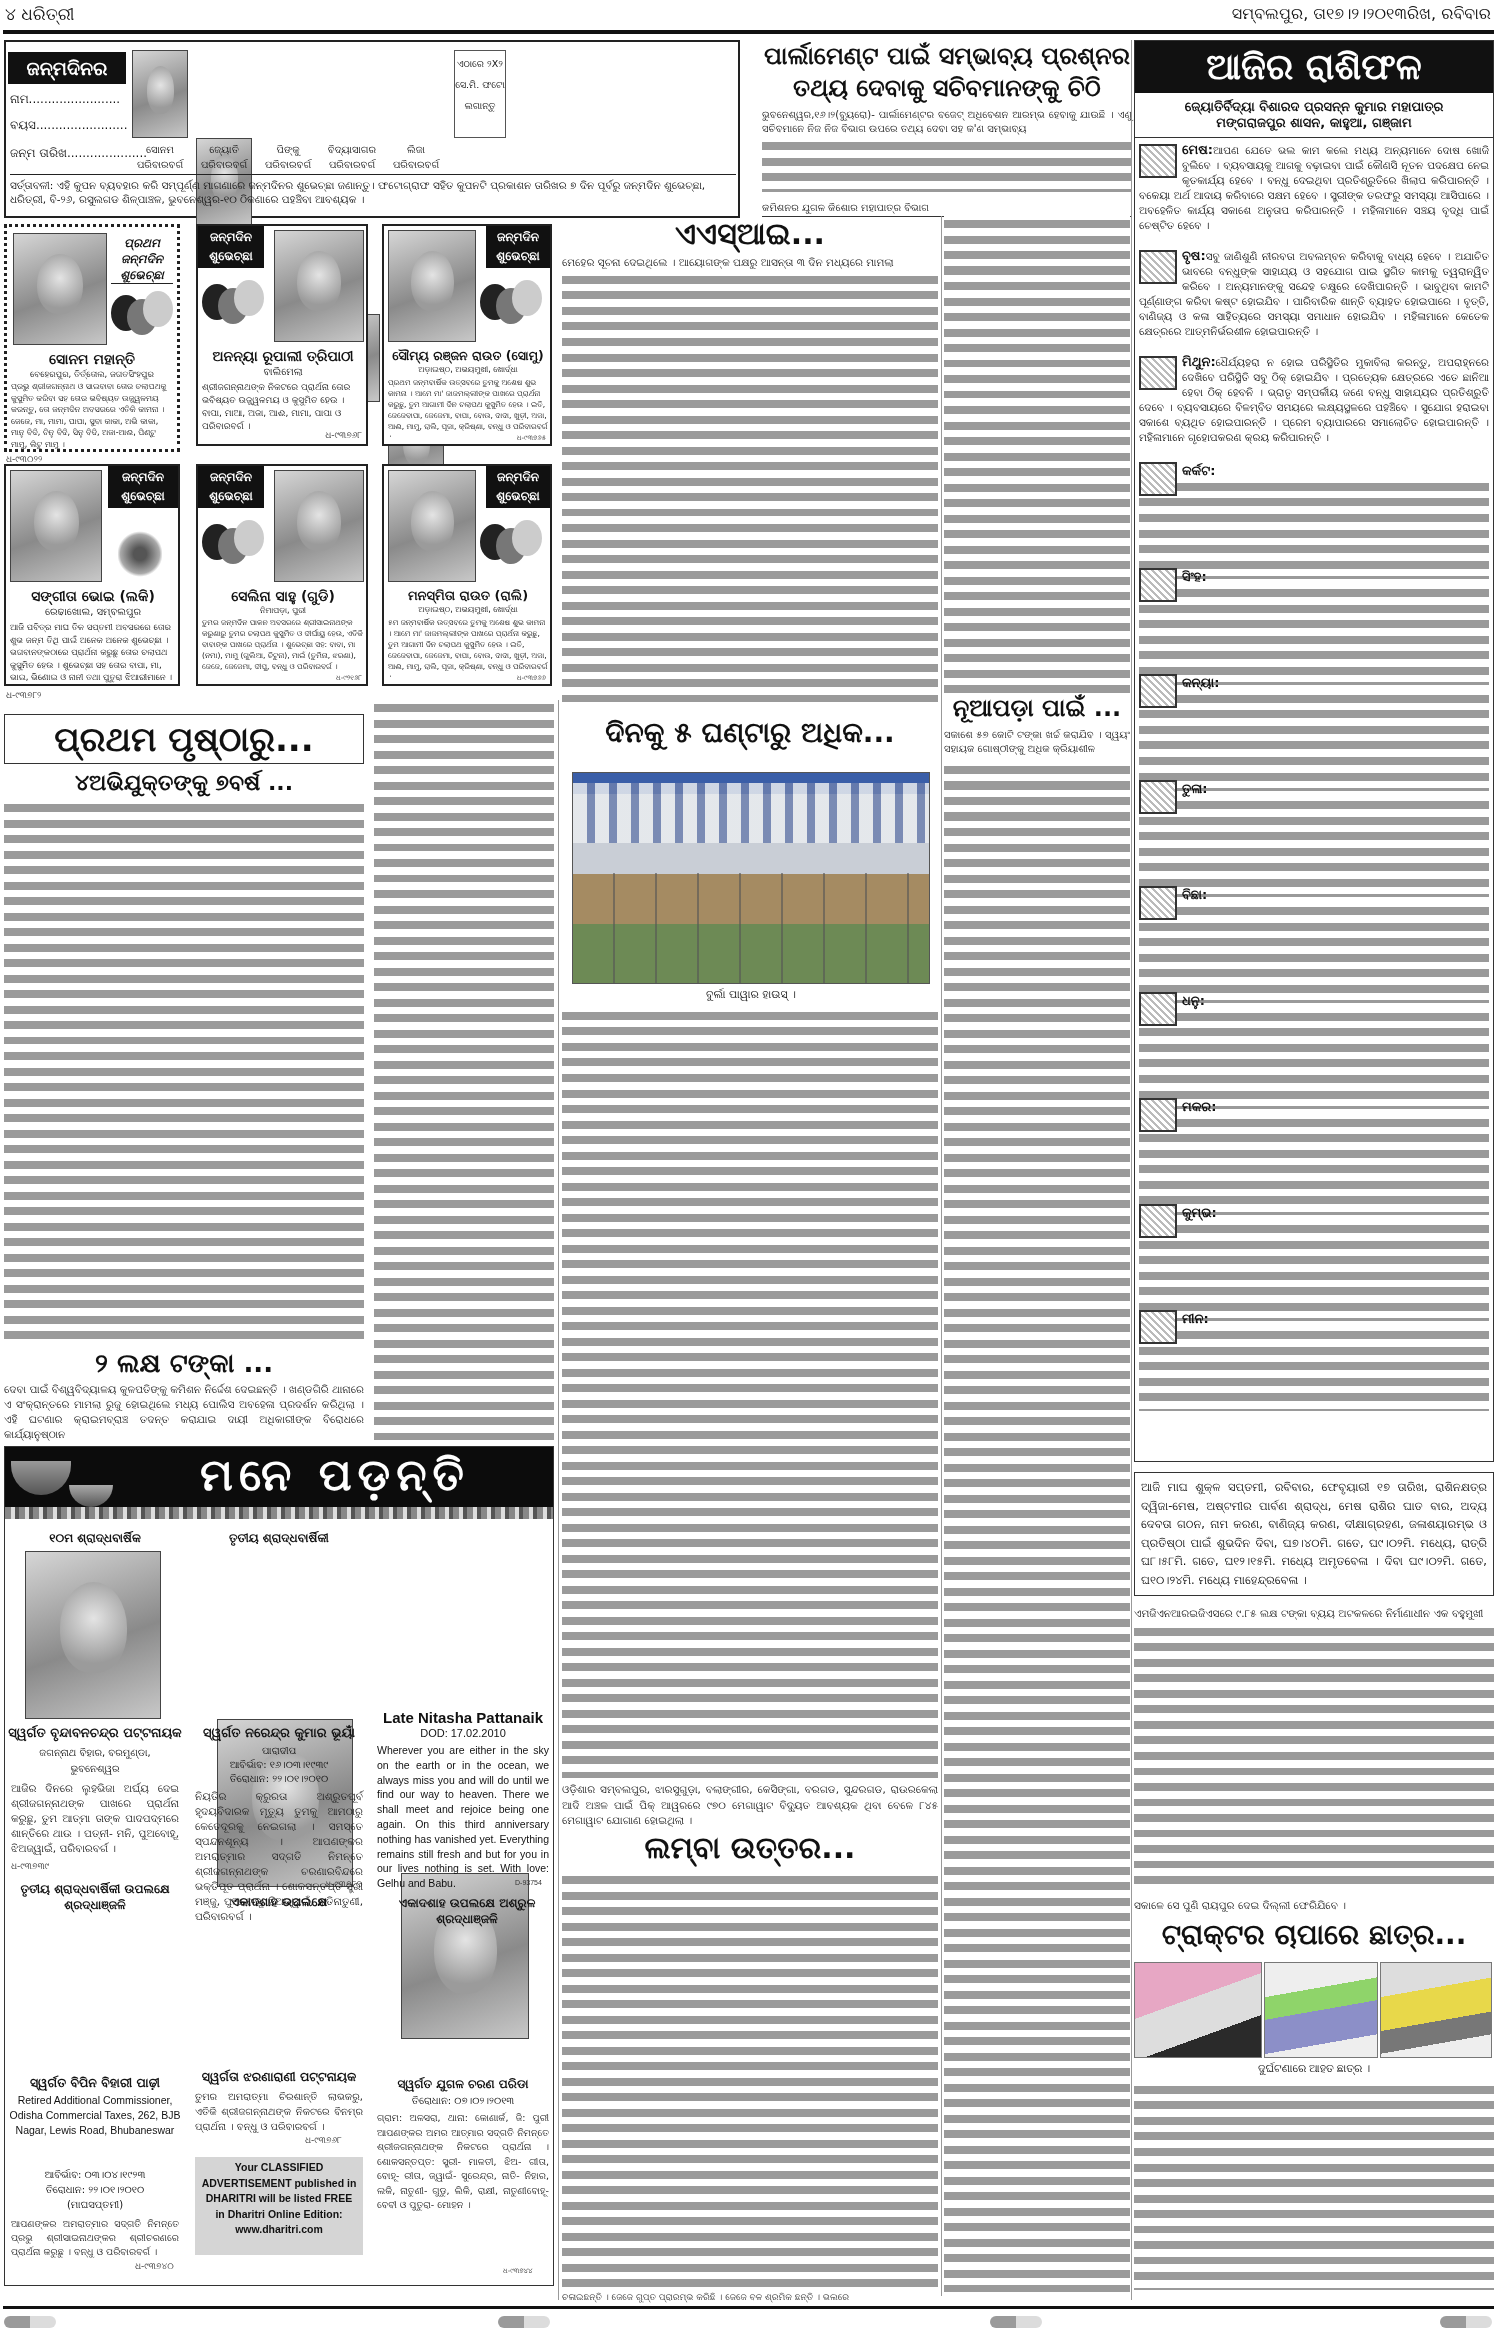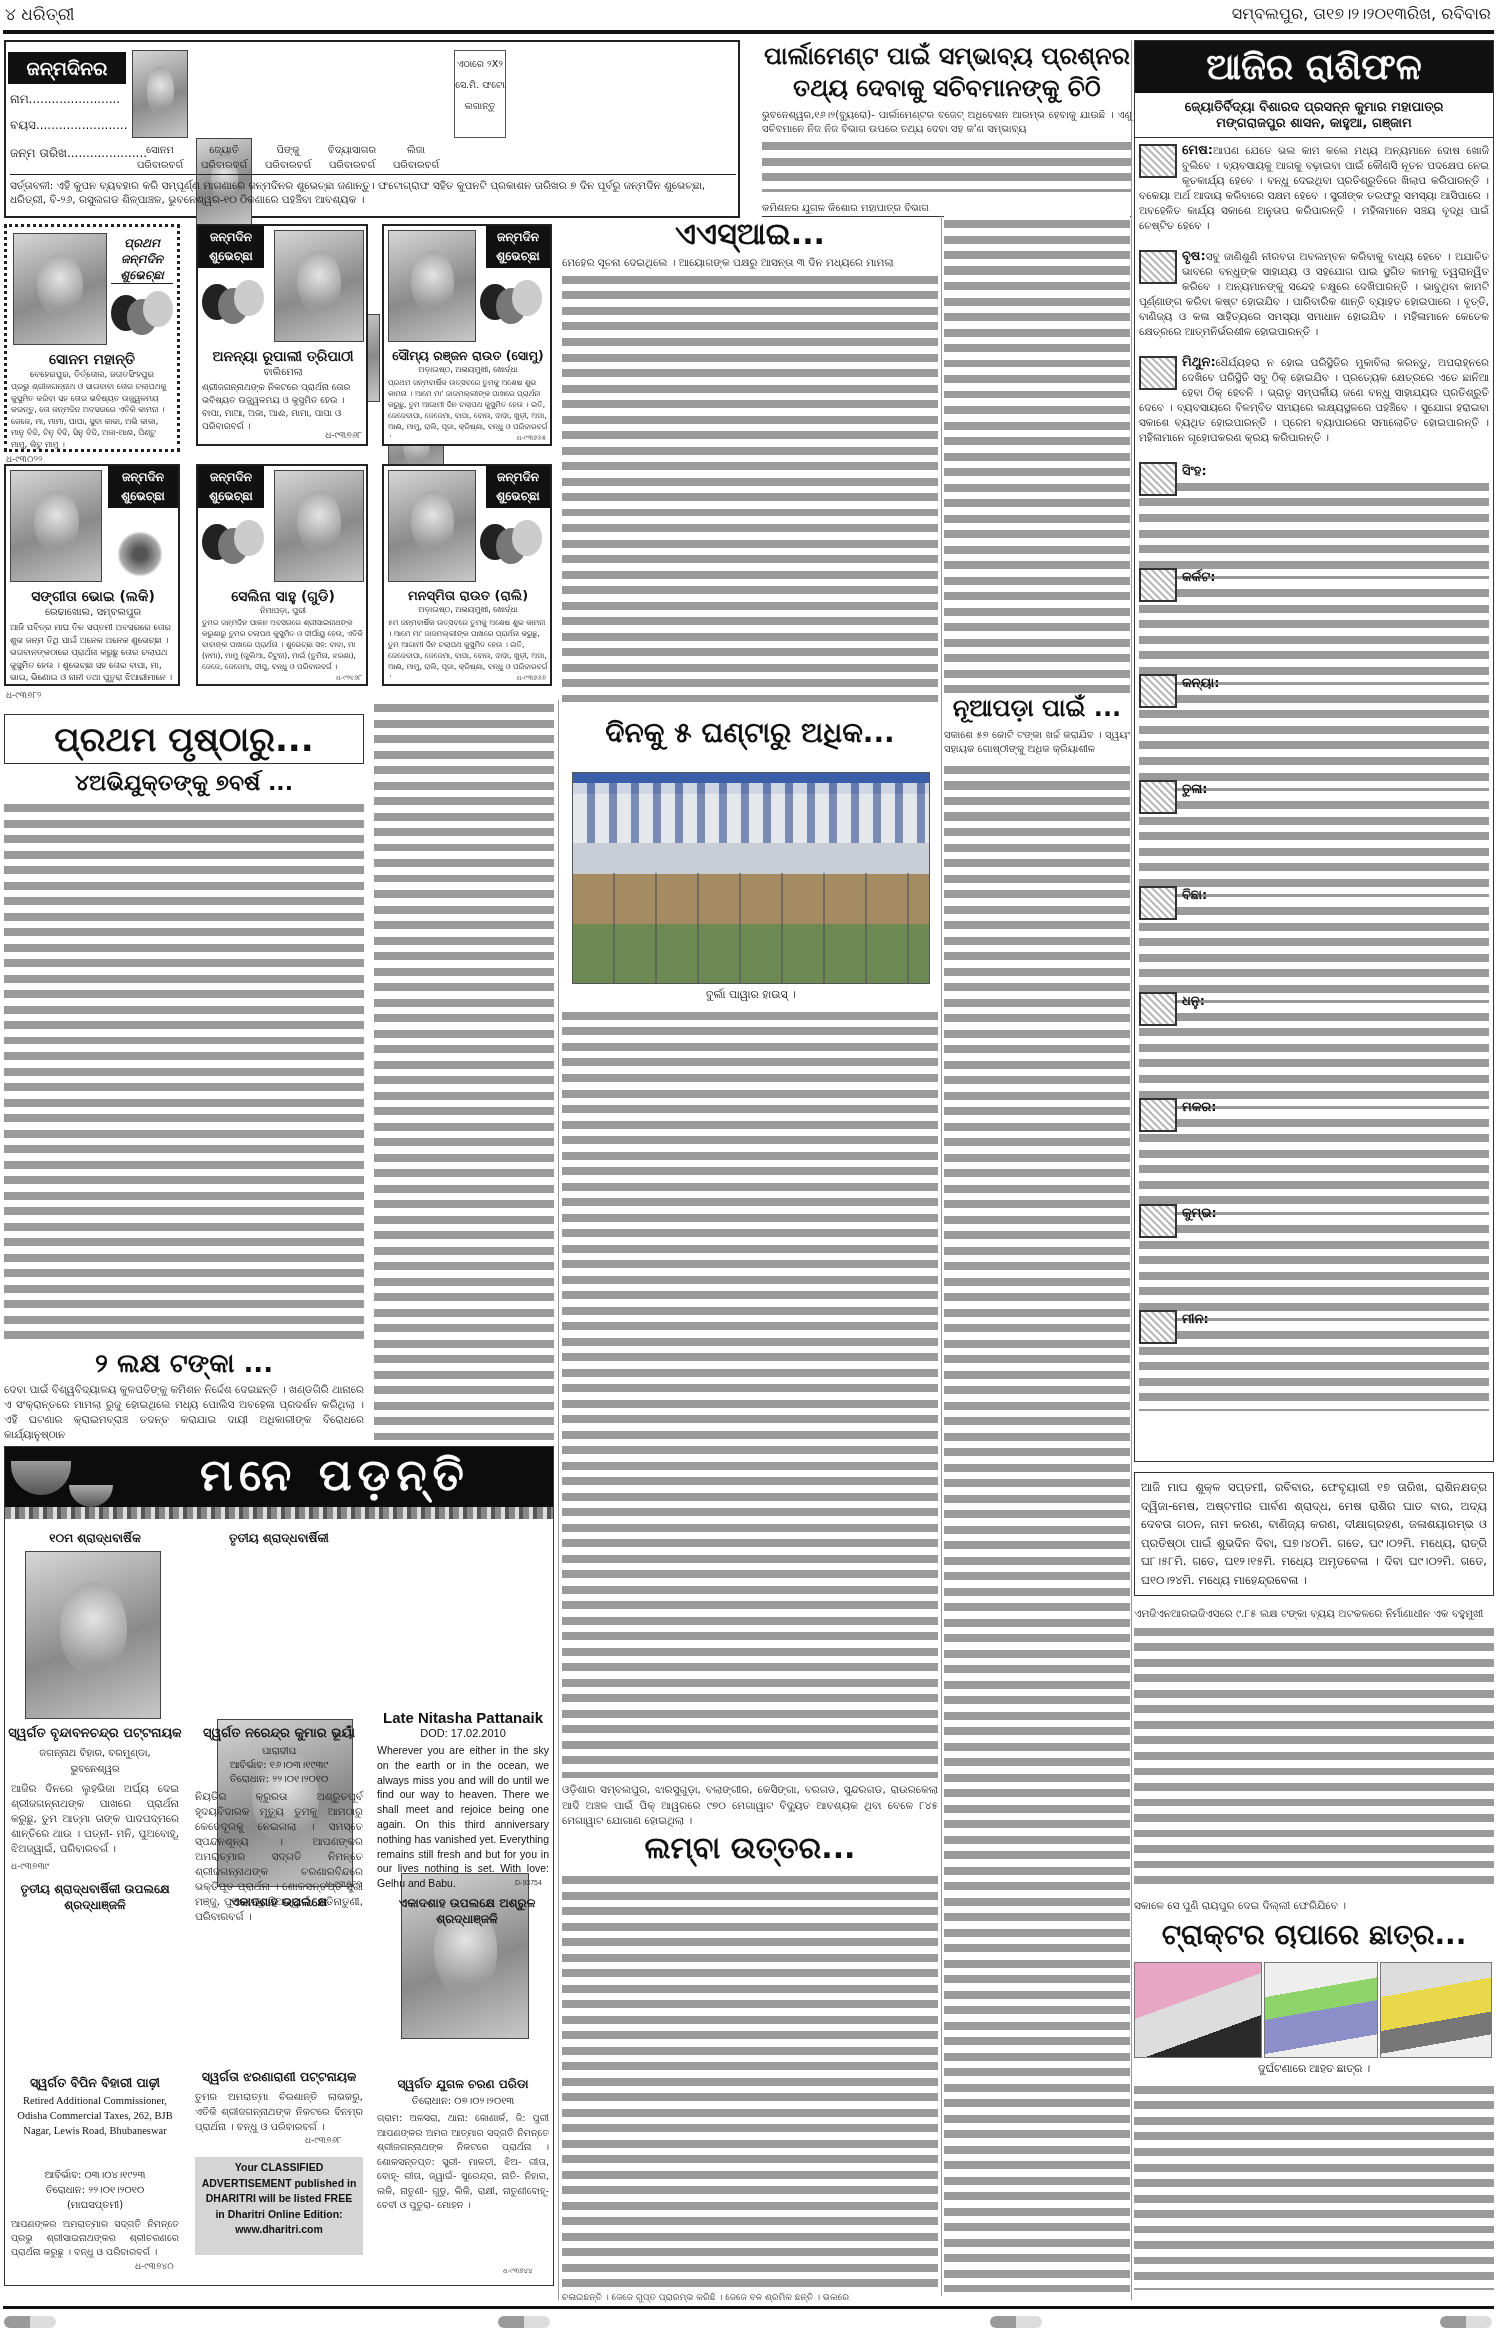--- a/index.html
+++ b/index.html
@@ -189,22 +189,22 @@
 <div class="abs txt txt-fill" style="left:562px;top:1872px;width:376px;height:420px;"></div>
 
 <div class="abs" style="left:1134px;top:40px;width:360px;height:1422px;border:1.5px solid #333;">
   <div class="blackbox" style="height:52px;font-size:36px;line-height:52px;">ଆଜିର ରାଶିଫଳ</div>
   <div class="hl" style="font-size:13px;margin-top:6px;">ଜ୍ୟୋତିର୍ବିଦ୍ୟା ବିଶାରଦ ପ୍ରସନ୍ନ କୁମାର ମହାପାତ୍ର</div>
   <div class="hl" style="font-size:13px;padding-bottom:6px;border-bottom:1.5px solid #333;">ମଙ୍ଗରାଜପୁର ଶାସନ, କାହୁଆ, ଗଞ୍ଜାମ</div>
   <div style="padding:4px 4px 0 4px;">
     <div style="font-size:10.5px;line-height:15px;text-align:justify;height:106px;overflow:hidden;"><span class="rashi-icon"></span><span class="rashi-name">ମେଷ:</span><span>ଆପଣ ଯେତେ ଭଲ କାମ କଲେ ମଧ୍ୟ ଅନ୍ୟମାନେ ଦୋଷ ଖୋଜି ବୁଲିବେ । ବ୍ୟବସାୟକୁ ଆଗକୁ ବଢ଼ାଇବା ପାଇଁ କୌଣସି ନୂତନ ପଦକ୍ଷେପ ନେଇ କୃତକାର୍ଯ୍ୟ ହେବେ । ବନ୍ଧୁ ଦେଇଥିବା ପ୍ରତିଶ୍ରୁତିରେ ଖିଲାପ କରିପାରନ୍ତି । ବକେୟା ଅର୍ଥ ଆଦାୟ କରିବାରେ ସକ୍ଷମ ହେବେ । ସ୍ତ୍ରୀଙ୍କ ତରଫରୁ ସମସ୍ୟା ଆସିପାରେ । ଅବହେଳିତ କାର୍ଯ୍ୟ ସକାଶେ ଅନୁତାପ କରିପାରନ୍ତି । ମହିଳାମାନେ ସଞ୍ଚୟ ବୃଦ୍ଧି ପାଇଁ ଚେଷ୍ଟିତ ହେବେ ।</span></div>
     <div style="font-size:10.5px;line-height:15px;text-align:justify;height:106px;overflow:hidden;"><span class="rashi-icon"></span><span class="rashi-name">ବୃଷ:</span><span>ସବୁ ଜାଣିଶୁଣି ନୀରବତା ଅବଲମ୍ବନ କରିବାକୁ ବାଧ୍ୟ ହେବେ । ଅଯାଚିତ ଭାବରେ ବନ୍ଧୁଙ୍କ ସାହାଯ୍ୟ ଓ ସହଯୋଗ ପାଇ ସ୍ଥଗିତ କାମକୁ ତ୍ୱରାନ୍ୱିତ କରିବେ । ଅନ୍ୟମାନଙ୍କୁ ସନ୍ଦେହ ଚକ୍ଷୁରେ ଦେଖିପାରନ୍ତି । ଭାବୁଥିବା କାମଟି ପୂର୍ଣ୍ଣାଙ୍ଗ କରିବା କଷ୍ଟ ହୋଇଯିବ । ପାରିବାରିକ ଶାନ୍ତି ବ୍ୟାହତ ହୋଇପାରେ । ବୃତ୍ତି, ବାଣିଜ୍ୟ ଓ କଳା ସାହିତ୍ୟରେ ସମସ୍ୟା ସମାଧାନ ହୋଇଯିବ । ମହିଳାମାନେ କେତେକ କ୍ଷେତ୍ରରେ ଆତ୍ମନିର୍ଭରଶୀଳ ହୋଇପାରନ୍ତି ।</span></div>
     <div style="font-size:10.5px;line-height:15px;text-align:justify;height:106px;overflow:hidden;"><span class="rashi-icon"></span><span class="rashi-name">ମିଥୁନ:</span><span>ଧୈର୍ଯ୍ୟହରା ନ ହୋଇ ପରିସ୍ଥିତିର ମୁକାବିଲା କରନ୍ତୁ, ଅପରାହ୍ନରେ ଦେଖିବେ ପରିସ୍ଥିତି ସବୁ ଠିକ୍ ହୋଇଯିବ । ପ୍ରତ୍ୟେକ କ୍ଷେତ୍ରରେ ଏତେ ଛାନିଆ ହେବା ଠିକ୍ ହେବନି । ଭ୍ରାତୃ ସମ୍ପର୍କୀୟ ଜଣେ ବନ୍ଧୁ ସାହାଯ୍ୟର ପ୍ରତିଶ୍ରୁତି ଦେବେ । ବ୍ୟବସାୟରେ ବିଳମ୍ବିତ ସମୟରେ ଲକ୍ଷ୍ୟସ୍ଥଳରେ ପହଞ୍ଚିବେ । ସୁଯୋଗ ହରାଇବା ସକାଶେ ବ୍ୟଥିତ ହୋଇପାରନ୍ତି । ପ୍ରେମ ବ୍ୟାପାରରେ ସମାଲୋଚିତ ହୋଇପାରନ୍ତି । ମହିଳାମାନେ ଗୃହୋପକରଣ କ୍ରୟ କରିପାରନ୍ତି ।</span></div>
+    <div style="height:106px;"><span class="rashi-icon"></span><span class="rashi-name">କର୍କଟ:</span><div class="txt-fill" style="height:100px;"></div></div>
     <div style="height:106px;"><span class="rashi-icon"></span><span class="rashi-name">ସିଂହ:</span><div class="txt-fill" style="height:100px;"></div></div>
-    <div style="height:106px;"><span class="rashi-icon"></span><span class="rashi-name">କର୍କଟ:</span><div class="txt-fill" style="height:100px;"></div></div>
     <div style="height:106px;"><span class="rashi-icon"></span><span class="rashi-name">କନ୍ୟା:</span><div class="txt-fill" style="height:100px;"></div></div>
     <div style="height:106px;"><span class="rashi-icon"></span><span class="rashi-name">ତୁଳା:</span><div class="txt-fill" style="height:100px;"></div></div>
     <div style="height:106px;"><span class="rashi-icon"></span><span class="rashi-name">ବିଛା:</span><div class="txt-fill" style="height:100px;"></div></div>
     <div style="height:106px;"><span class="rashi-icon"></span><span class="rashi-name">ଧନୁ:</span><div class="txt-fill" style="height:100px;"></div></div>
     <div style="height:106px;"><span class="rashi-icon"></span><span class="rashi-name">ମକର:</span><div class="txt-fill" style="height:100px;"></div></div>
     <div style="height:106px;"><span class="rashi-icon"></span><span class="rashi-name">କୁମ୍ଭ:</span><div class="txt-fill" style="height:100px;"></div></div>
     <div style="height:90px;"><span class="rashi-icon"></span><span class="rashi-name">ମୀନ:</span><div class="txt-fill" style="height:84px;"></div></div>
   </div>
 </div>
 
@@ -249,21 +249,21 @@
 
   <div class="abs photo photo-face" style="left:396px;top:90px;width:128px;height:166px;"></div>
   <div class="abs hl" style="left:366px;top:262px;width:184px;font-size:15px;font-family:'Liberation Sans',sans-serif;">Late Nitasha Pattanaik</div>
   <div class="abs center" style="left:366px;top:280px;width:184px;font-size:11px;font-family:'Liberation Sans',sans-serif;">DOD: 17.02.2010</div>
   <div class="abs" style="left:372px;top:296px;width:172px;font-size:10.5px;line-height:14.8px;text-align:justify;font-family:'Liberation Sans',sans-serif;">Wherever you are either in the sky on the earth or in the ocean, we always miss you and will do  until we find our way to heaven. There we shall meet and rejoice being one again. On this third anniversary nothing has vanished yet. Everything remains still fresh and but for you in our lives nothing is set. With love: Gelhu and Babu.</div>
   <div class="abs adcode" style="left:510px;top:432px;font-size:7px;font-family:'Liberation Sans',sans-serif;">D-93754</div>
 
   <div class="abs hl" style="left:14px;top:434px;width:152px;font-size:12px;line-height:16px;">ତୃତୀୟ ଶ୍ରାଦ୍ଧବାର୍ଷିକୀ ଉପଲକ୍ଷେ ଶ୍ରଦ୍ଧାଞ୍ଜଳି</div>
 
   <div class="abs hl" style="left:0;top:628px;width:180px;font-size:12.5px;">ସ୍ୱର୍ଗତ ବିପିନ ବିହାରୀ ପାଢ଼ୀ</div>
-  <div class="abs center" style="left:4px;top:646px;width:172px;font-size:10.5px;line-height:15px;font-family:Liberation Serif, serif;">Retired Additional Commissioner, Odisha Commercial Taxes, 262, BJB Nagar, Lewis Road, Bhubaneswar</div>
+  <div class="abs center" style="left:4px;top:646px;width:172px;font-size:10.5px;line-height:15px;font-family:Liberation Sans, sans-serif;">Retired Additional Commissioner, Odisha Commercial Taxes, 262, BJB Nagar, Lewis Road, Bhubaneswar</div>
   <div class="abs center" style="left:4px;top:722px;width:172px;font-size:10px;">ଆବିର୍ଭାବ: ୦୩।୦୪।୧୯୨୩</div>
   <div class="abs center" style="left:4px;top:737px;width:172px;font-size:10px;">ତିରୋଧାନ: ୨୨।୦୧।୨୦୧୦</div>
   <div class="abs center" style="left:4px;top:752px;width:172px;font-size:10px;">(ମାଘସପ୍ତମୀ)</div>
   <div class="abs txt" style="left:6px;top:770px;width:168px;font-size:9.5px;line-height:14px;">ଆପଣଙ୍କର ଅମରାତ୍ମାର ସଦ୍‌ଗତି ନିମନ୍ତେ ପ୍ରଭୁ ଶ୍ରୀସାଇନାଥଙ୍କର ଶ୍ରୀଚରଣରେ ପ୍ରାର୍ଥନା କରୁଛୁ । ବନ୍ଧୁ ଓ ପରିବାରବର୍ଗ ।</div>
   <div class="abs adcode" style="left:130px;top:814px;">ଧ-୯୩୭୪୦</div>
 
   <div class="abs hl" style="left:184px;top:448px;width:180px;font-size:12px;">ଏକାଦଶାହ ଉପଲକ୍ଷେ</div>
 
   <div class="abs hl" style="left:184px;top:622px;width:180px;font-size:12.5px;">ସ୍ୱର୍ଗତା ଝରଣାରାଣୀ ପଟ୍ଟନାୟକ</div>
   <div class="abs txt" style="left:190px;top:642px;width:168px;font-size:10px;line-height:15px;">ତୁମର ଅମରାତ୍ମା ଚିରଶାନ୍ତି ଲାଭକରୁ, ଏତିକି ଶ୍ରୀଜଗନ୍ନାଥଙ୍କ ନିକଟରେ ବିନମ୍ର ପ୍ରାର୍ଥନା । ବନ୍ଧୁ ଓ ପରିବାରବର୍ଗ ।</div>

